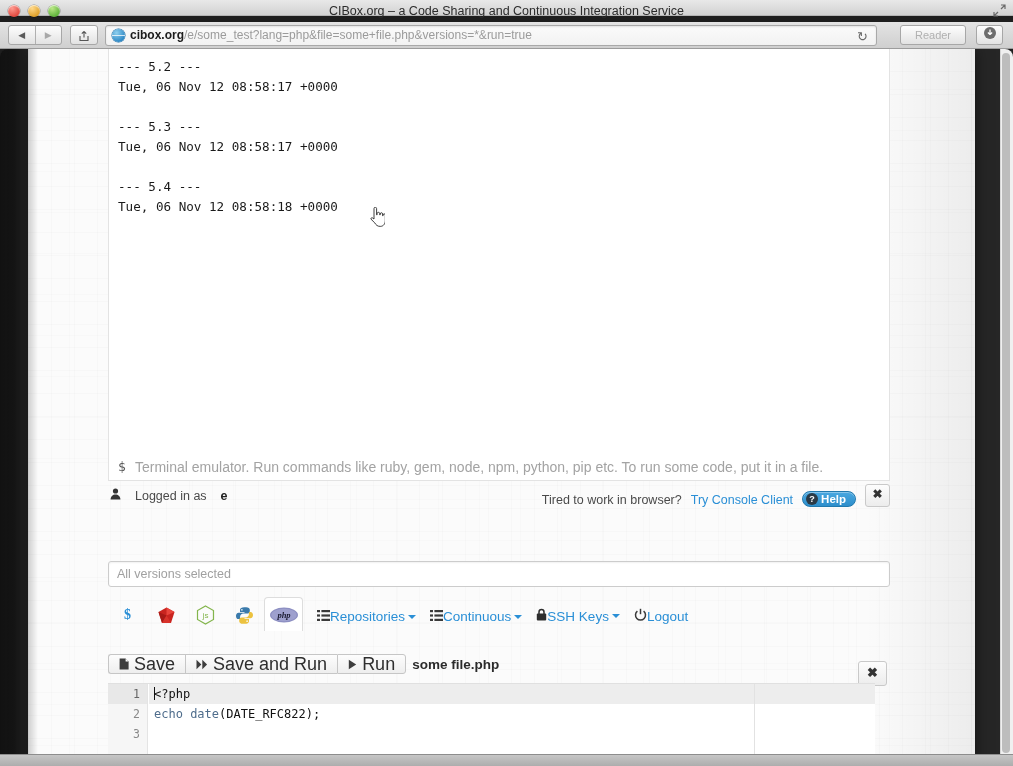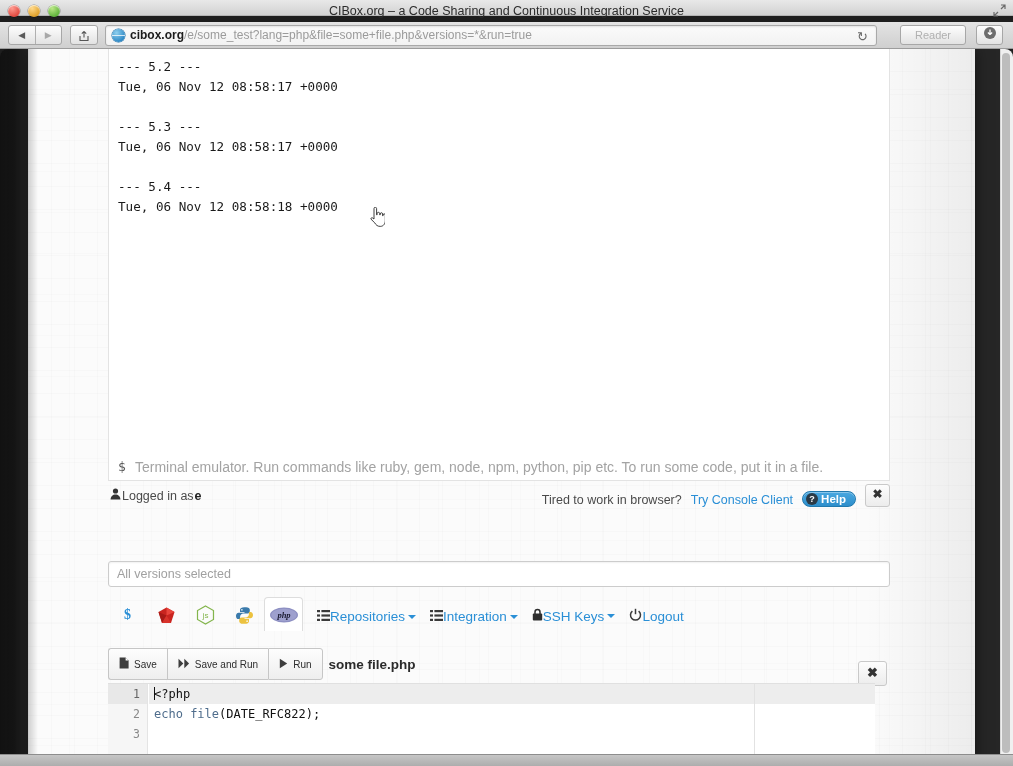--- a/index.html
+++ b/index.html
@@ -187,21 +187,21 @@
     font-size: 14px; color: #a3a3a3;
     font-family: "Liberation Sans", sans-serif;
   }
 
   .statusbar {
     position: absolute; left: 108px; top: 433px;
     width: 782px; height: 27px;
     display: flex; align-items: center;
   }
   .logged-in {
-    display: flex; align-items: center; gap: 1px;
+    display: flex; align-items: center; gap: 14px;
     font-size: 12.5px; color: #4a4a4a; margin-left: 2px;
   }
   .logged-in b { color: #222; }
   .status-right {
     margin-left: auto; display: flex; align-items: flex-end; gap: 9px;
   }
   .tired { font-size: 12.5px; color: #4a4a4a; }
   .console-link { font-size: 12.5px; color: #2a8fd6; cursor: pointer; }
   .help-pill {
     display: flex; align-items: center; gap: 3px;
@@ -269,26 +269,26 @@
   .nav-ico { color: #3a3a3a; font-size: 12px; display: inline-block; }
 
   
   .editor-toolbar {
     position: absolute; left: 108px; top: 600px;
     width: 782px; height: 30px;
     display: flex; align-items: center;
   }
   .btn-group { display: flex; }
   .ed-btn {
-    height: 32px; display: flex; align-items: center; gap: 5px;
+    height: 20px; display: flex; align-items: center; gap: 5px;
     padding: 0 10px;
     background: linear-gradient(#fdfdfd, #eeeeee);
     border: 1px solid #c6c6c6;
     border-right: none;
-    font-size: 10px; color: #2e2e2e;
+    font-size: 18px; color: #2e2e2e;
     box-sizing: border-box;
   }
   .ed-btn:first-child { border-radius: 3px 0 0 3px; }
   .ed-btn:last-child { border-right: 1px solid #c6c6c6; border-radius: 0 3px 3px 0; justify-content: flex-end; }
   .file-name {
     margin-left: 6px;
     font-size: 13.5px; font-weight: bold; color: #2b2b2b;
   }
   .ed-close {
     position: absolute; left: 858px; top: 612px;
@@ -496,21 +496,21 @@
         <span class="nav-ico">
           <svg width="13" height="11" viewBox="0 0 13 11">
               <rect x="0" y="0" width="3" height="2.2" fill="#3a3a3a"></rect>
               <rect x="4.4" y="0" width="8.6" height="2.2" fill="#3a3a3a"></rect>
               <rect x="0" y="4.4" width="3" height="2.2" fill="#3a3a3a"></rect>
               <rect x="4.4" y="4.4" width="8.6" height="2.2" fill="#3a3a3a"></rect>
               <rect x="0" y="8.8" width="3" height="2.2" fill="#3a3a3a"></rect>
               <rect x="4.4" y="8.8" width="8.6" height="2.2" fill="#3a3a3a"></rect>
             </svg>
         </span>
-        <span>Integration</span>
+        <span>Continuous</span>
         <span class="caret"></span>
       </div>
 
       <div class="nav-item">
         <span class="nav-ico">
           <svg width="11" height="13" viewBox="0 0 11 13">
               <path d="M3 6V4a2.5 2.5 0 015 0v2" stroke="#2e2e2e" fill="none" stroke-width="1.5"></path>
               <rect x="0.8" y="5.6" width="9.4" height="7" rx="1" fill="#2e2e2e"></rect>
             </svg>
         </span>
@@ -563,21 +563,21 @@
     <div class="ed-close">✖</div>
 
     <div class="editor">
       <div class="gutter">
         <div class="active">1</div>
         <div>2</div>
         <div>3</div>
       </div>
       <div class="code-area">
         <div class="code-line active"><span class="caret-bar"></span><span>&lt;?php</span></div>
-        <div class="code-line"><span class="k-blue">echo</span><span> </span><span class="k-blue">file</span><span>(DATE_RFC822);</span></div>
+        <div class="code-line"><span class="k-blue">echo</span><span> </span><span class="k-blue">date</span><span>(DATE_RFC822);</span></div>
         <div class="code-line"><span></span></div>
         <div class="ruler"></div>
       </div>
     </div>
 
     <div class="cursor">
       <svg width="16" height="20" viewBox="0 0 16 20">
         <path d="M5 1.6c0-.8.6-1.4 1.3-1.4s1.3.6 1.3 1.4v6.2h.5V6.6c0-.8.6-1.3 1.3-1.3s1.3.5 1.3 1.3v1.2h.5V7c0-.8.6-1.3 1.2-1.3s1.2.5 1.2 1.3v1.7h.5V8c0-.7.5-1.2 1.1-1.2s1.1.5 1.1 1.2v5.3c0 3.3-1.8 6.1-5 6.1-2.9 0-4.2-1.3-5.5-3.5L2 12.2c-.4-.8.5-1.9 1.5-1.3l1.5 1.1z" fill="#fff" stroke="#2a2a2a" stroke-width=".9" stroke-linejoin="round"></path>
       </svg>
     </div>

